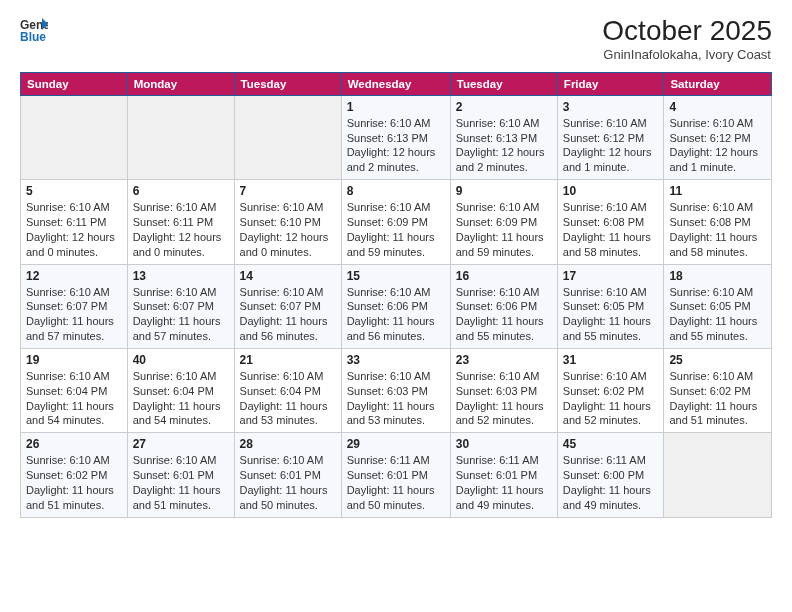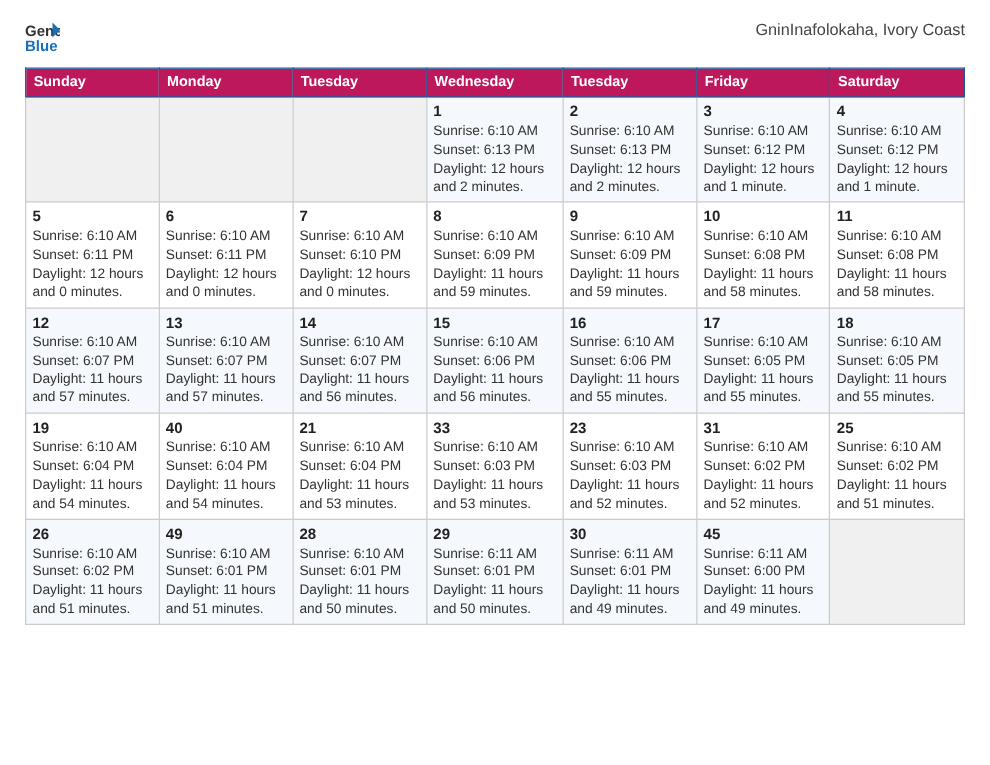--- a/index.html
+++ b/index.html
@@ -95,20 +95,21 @@
 <div class="page">
   <div class="header">
     <div class="logo">
       <svg class="logo-icon" viewBox="0 0 28 28" xmlns="http://www.w3.org/2000/svg">
         <text x="0" y="13" font-size="12" font-weight="bold" fill="#333" font-family="Arial">General</text>
         <text x="0" y="25" font-size="12" font-weight="bold" fill="#1a6fba" font-family="Arial">Blue</text>
         <polygon points="22,2 28,8 22,14" fill="#1a6fba"></polygon>
       </svg>
     </div>
     <div class="title-block">
+      <div class="month-title">October 2025</div>
       <div class="location-subtitle">GninInafolokaha, Ivory Coast</div>
     </div>
   </div>
 
   <table class="calendar">
     <thead>
       <tr>
         <th>Sunday</th>
         <th>Monday</th>
         <th>Tuesday</th>
@@ -229,21 +230,21 @@
             <span class="day-number">25</span>
             <div class="day-detail">Sunrise: 6:10 AM<br>Sunset: 6:02 PM<br>Daylight: 11 hours<br>and 51 minutes.</div>
           </td>
         </tr>
         <tr>
           <td>
             <span class="day-number">26</span>
             <div class="day-detail">Sunrise: 6:10 AM<br>Sunset: 6:02 PM<br>Daylight: 11 hours<br>and 51 minutes.</div>
           </td>
           <td>
-            <span class="day-number">49</span>
+            <span class="day-number">27</span>
             <div class="day-detail">Sunrise: 6:10 AM<br>Sunset: 6:01 PM<br>Daylight: 11 hours<br>and 51 minutes.</div>
           </td>
           <td>
             <span class="day-number">28</span>
             <div class="day-detail">Sunrise: 6:10 AM<br>Sunset: 6:01 PM<br>Daylight: 11 hours<br>and 50 minutes.</div>
           </td>
           <td>
             <span class="day-number">29</span>
             <div class="day-detail">Sunrise: 6:11 AM<br>Sunset: 6:01 PM<br>Daylight: 11 hours<br>and 50 minutes.</div>
           </td>

